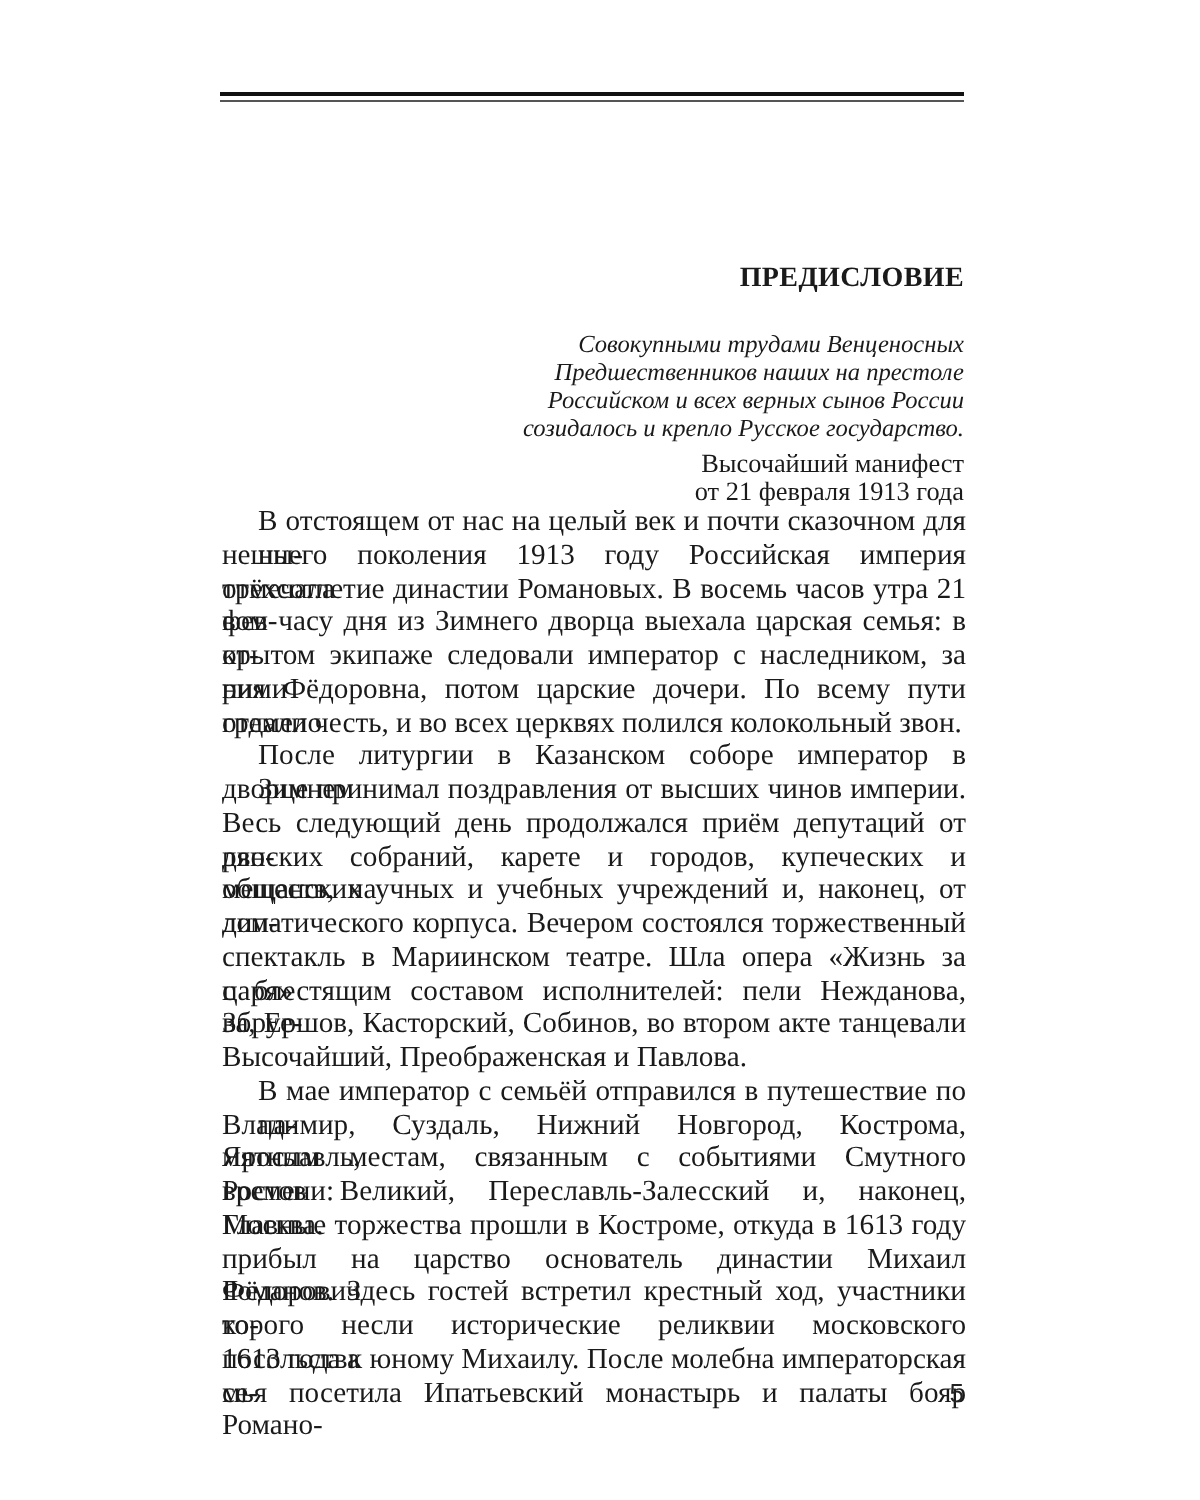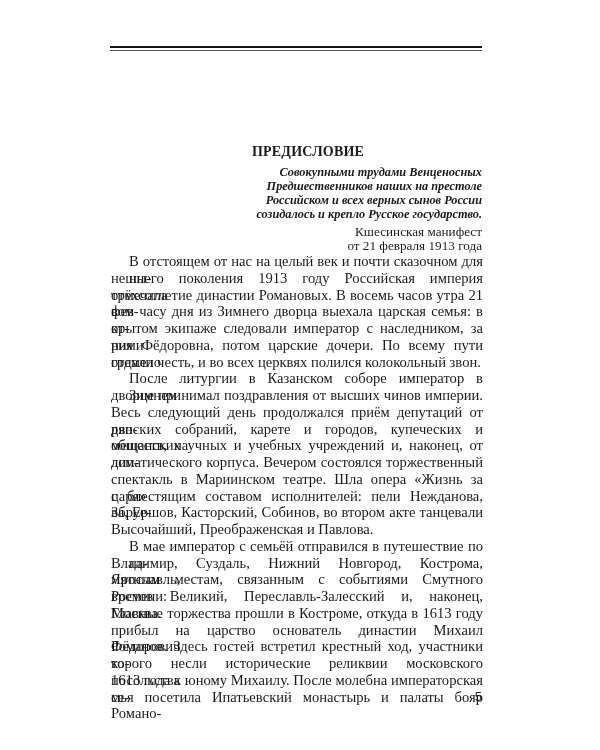--- a/index.html
+++ b/index.html
@@ -35,42 +35,41 @@
       width: 372px;
       top: 50px;
       height: 1px;
       background: #555555;
     }
     .heading {
       position: absolute;
       left: 110px;
       width: 372px;
       top: 132px;
-      text-align: center;
+      text-align: right;
       font-weight: bold;
       font-size: 14px;
       letter-spacing: 0.2px;
-      margin: 12px;
+      margin: 0;
     }
     .epigraph {
       position: absolute;
       right: 118px;
       top: 165px;
       width: 280px;
       text-align: right;
     }
     .epigraph-text {
       font-style: italic;
       font-size: 12.3px;
       line-height: 14px;
       margin: 0;
     }
     .epigraph-text span {
       display: block;
-      font-weight: bold;
     }
     .epigraph-source {
       margin-top: 4px;
       font-size: 13.2px;
       line-height: 14px;
     }
     .epigraph-source span {
       display: block;
     }
     .body-text {
@@ -126,21 +125,21 @@
   <h1 class="heading">ПРЕДИСЛОВИЕ</h1>
 
   <div class="epigraph">
     <p class="epigraph-text">
       <span>Совокупными трудами Венценосных</span>
       <span>Предшественников наших на престоле</span>
       <span>Российском и всех верных сынов России</span>
       <span>созидалось и крепло Русское государство.</span>
     </p>
     <div class="epigraph-source">
-      <span>Кшесинская манифест</span>
+      <span>Высочайший манифест</span>
       <span>от 21 февраля 1913 года</span>
     </div>
   </div>
 
   <div class="body-text" id="body-text">
       <span class="line indent">
         <span class="line-inner">В отстоящем от нас на целый век и почти сказочном для ны-</span>
       </span>
       <span class="line">
         <span class="line-inner">нешнего поколения 1913 году Российская империя отмечала</span>

